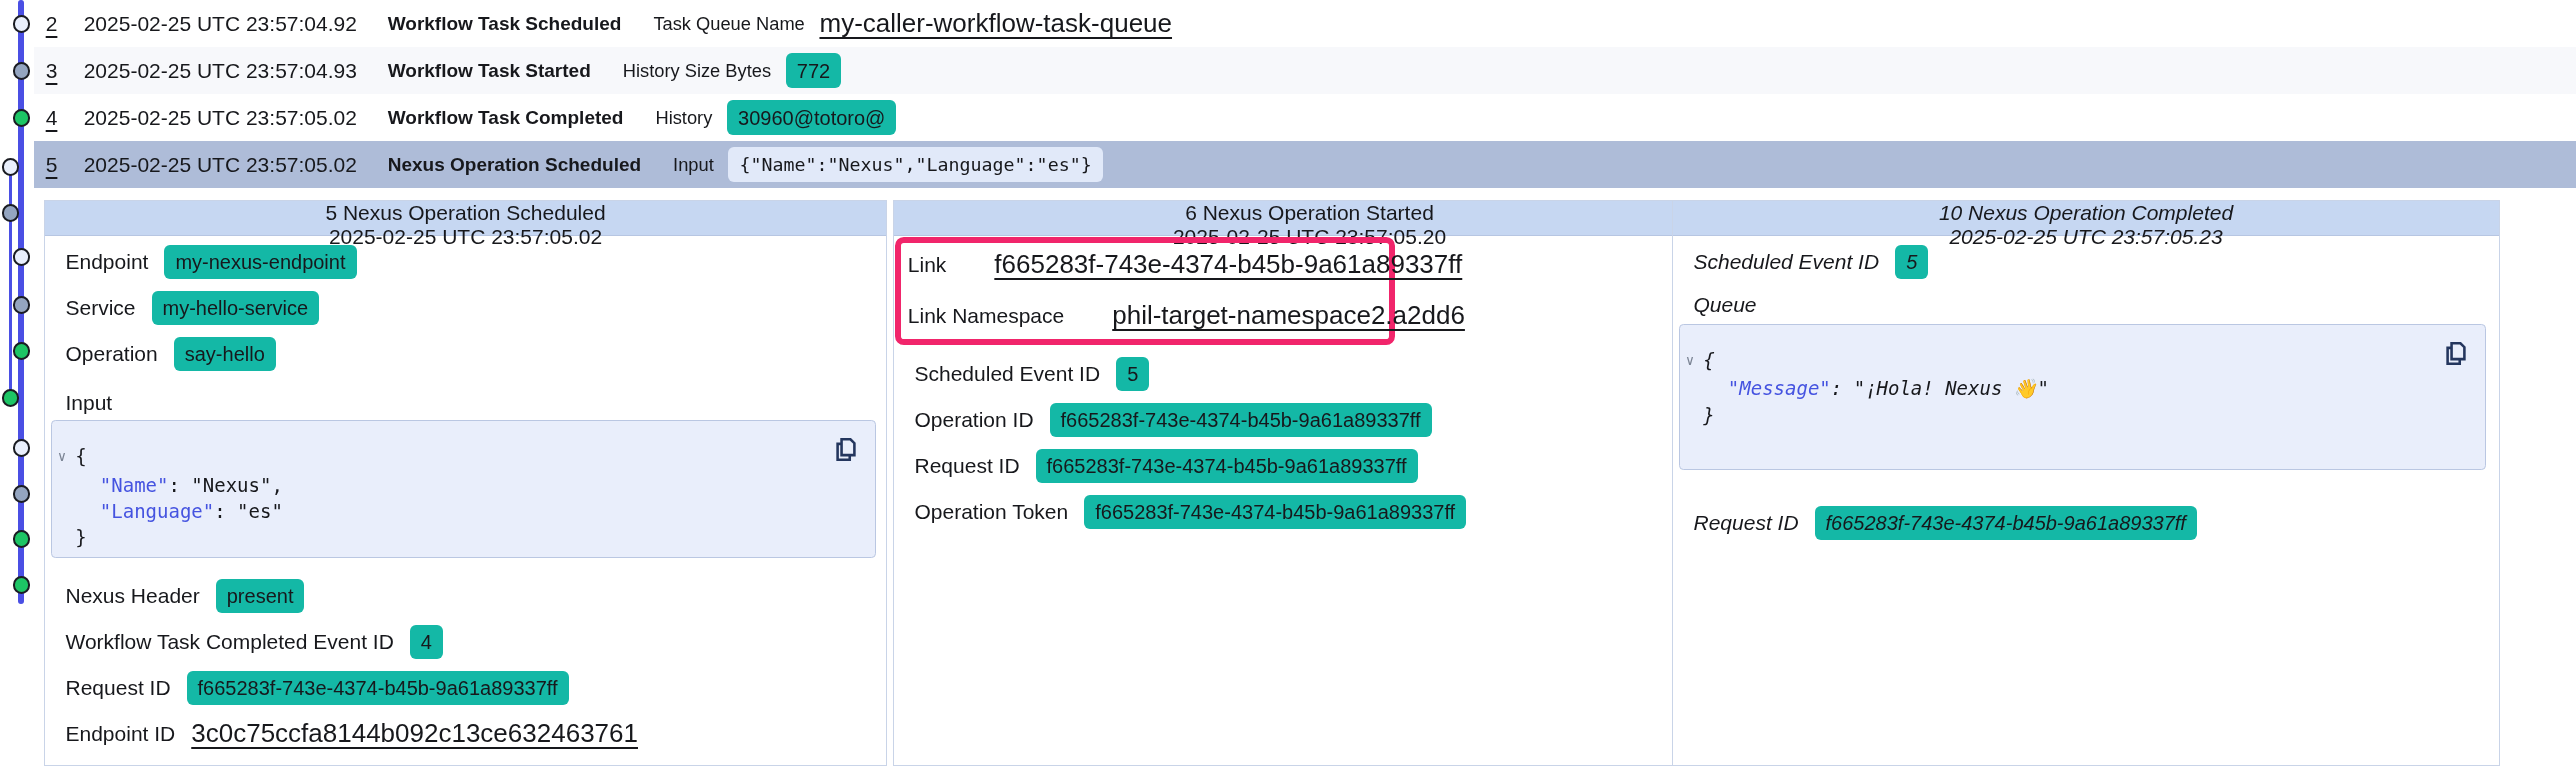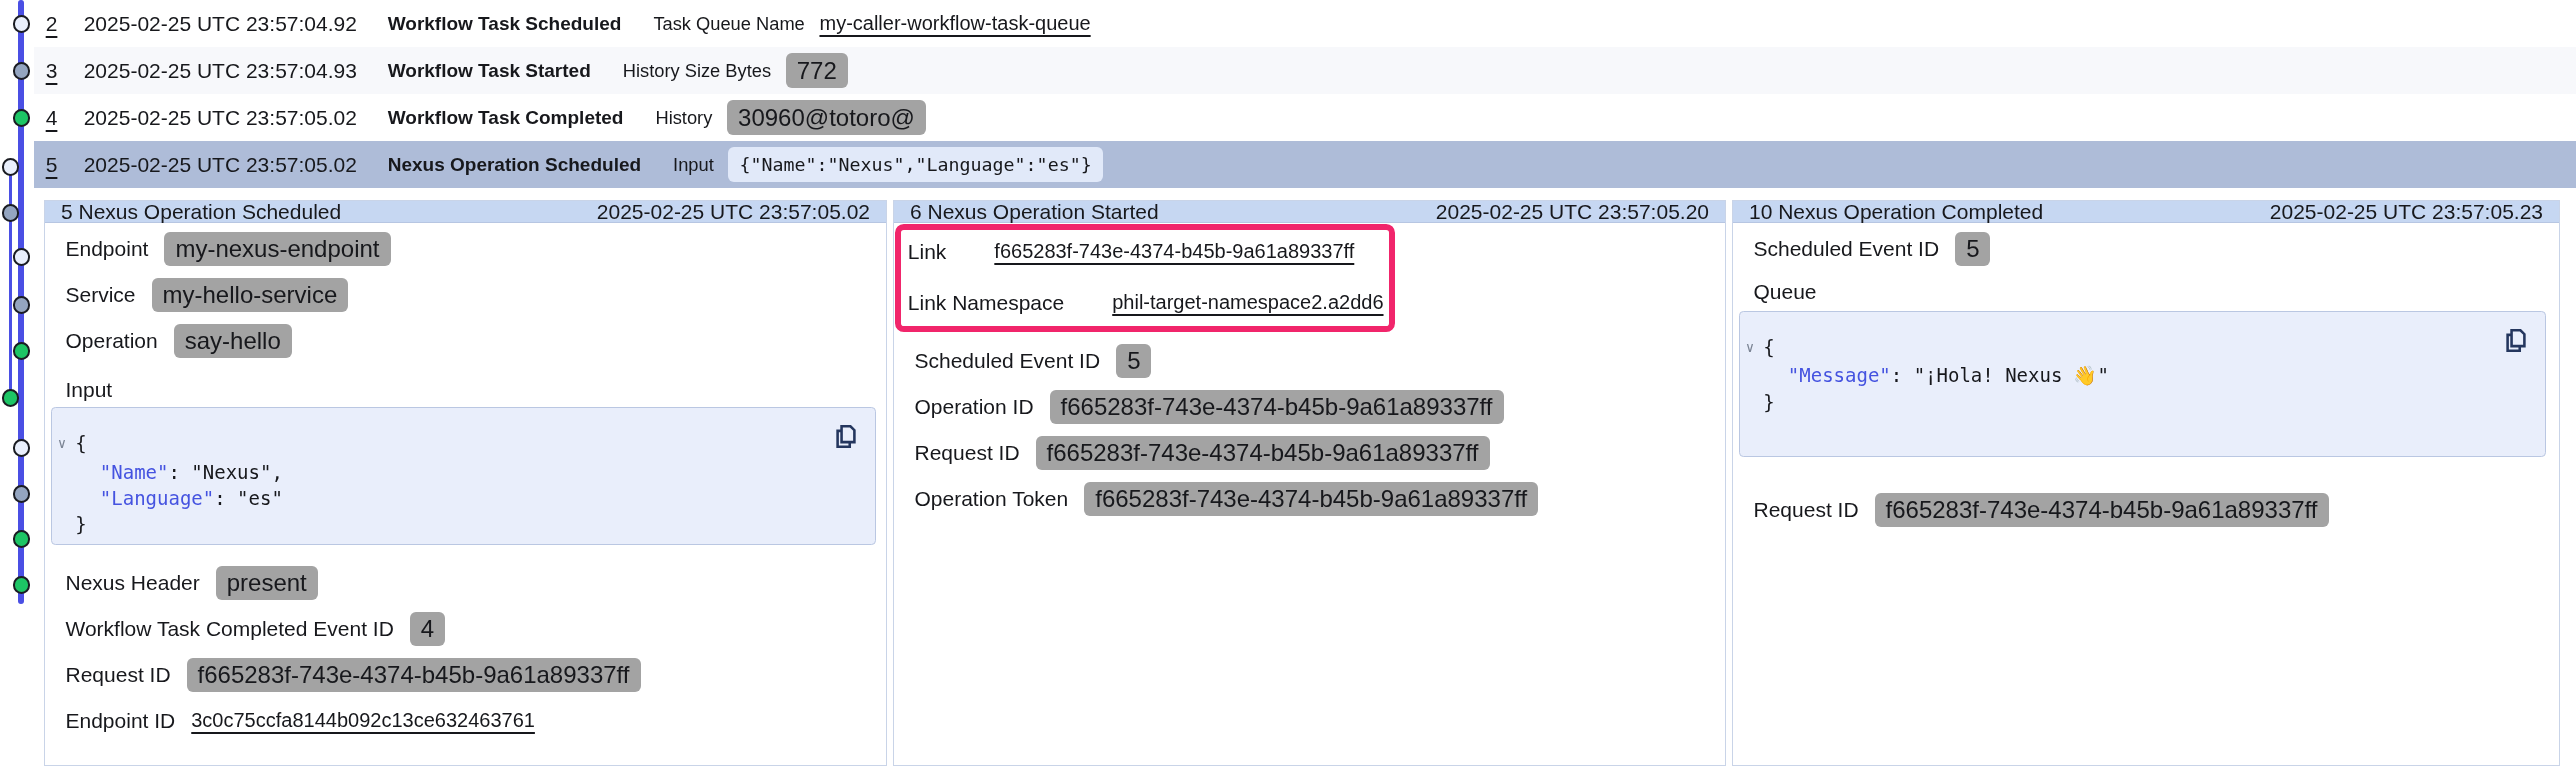--- a/index.html
+++ b/index.html
@@ -17,32 +17,32 @@
   .dot.green { background:#1dc565; }
 
   
   .event-row { position:absolute; left:34px; right:0; height:47px; display:flex; align-items:center; padding-left:11.7px; }
   .event-row.alt      { background:#f7f8fb; }
   .event-row.selected { background:#aebcd8; }
   .ev-num  { width:38px; font-size:21px; font-weight:500; text-decoration:underline; text-underline-offset:5.1px; text-decoration-thickness:1.5px; }
   .ev-time { width:304px; font-size:21px; }
   .ev-name { font-size:19px; font-weight:700; margin-right:32px; }
   .ev-attr { font-size:18.3px; margin-right:14.7px; }
-  .badge { background:#a3a3a3; border-radius:5.9px; padding:5.1px 11px; font-size:24px; line-height:24px; white-space:nowrap; }
+  .badge { background:#14b8a6; border-radius:5.9px; padding:5.1px 11px; font-size:20px; line-height:24px; white-space:nowrap; }
   .badge.on-selected { background:#e1e9f9; }
   .badge.mono { font-family:"DejaVu Sans Mono", monospace; font-size:18.3px; }
-  .linkval { font-size:20px; font-weight:500; text-decoration:underline; text-underline-offset:5.1px; text-decoration-thickness:1.5px; white-space:nowrap; }
+  .linkval { font-size:26px; font-weight:500; text-decoration:underline; text-underline-offset:5.1px; text-decoration-thickness:1.5px; white-space:nowrap; }
 
   
   .panel { position:absolute; top:200px; height:566px; border:1.5px solid #c9d4e8; background:#fff; }
   .panel-1 { left:44px;   width:843px; }
   .panel-2 { left:893px; width:833px; }
-  .panel-3 { left:1732px; width:828px; }
-  .panel-header { height:22px; background:#c6d7f2; display:flex; align-items:center; justify-content:space-between;
-                  padding:0 16px; font-size:21px; border-bottom:0.7px solid #b7c6e2; }
+  .panel-3 { left:1672px; width:828px;font-style:italic; }
+  .panel-header { height:35px; background:#c6d7f2; display:flex; align-items:center; justify-content:space-between;
+                  padding:0 16px; font-size:21px; border-bottom:0.7px solid #b7c6e2;flex-direction:column; }
   .panel-title { white-space:nowrap; }
   .panel-time  { white-space:nowrap; }
   .panel-body { padding:10.3px 11.7px 0 20.5px; position:relative; }
   .field { display:flex; align-items:center; height:32px; margin-bottom:14px; }
   .flabel { font-size:21px; margin-right:16px; white-space:nowrap; }
 
   
   .section-label { font-size:21px; height:25px; }
   .json-box { position:relative; background:#e9eefb; border:1.5px solid #bac7e2; border-radius:4.4px;
               margin-left:-14.7px; padding:22px 0 5.9px 0;

